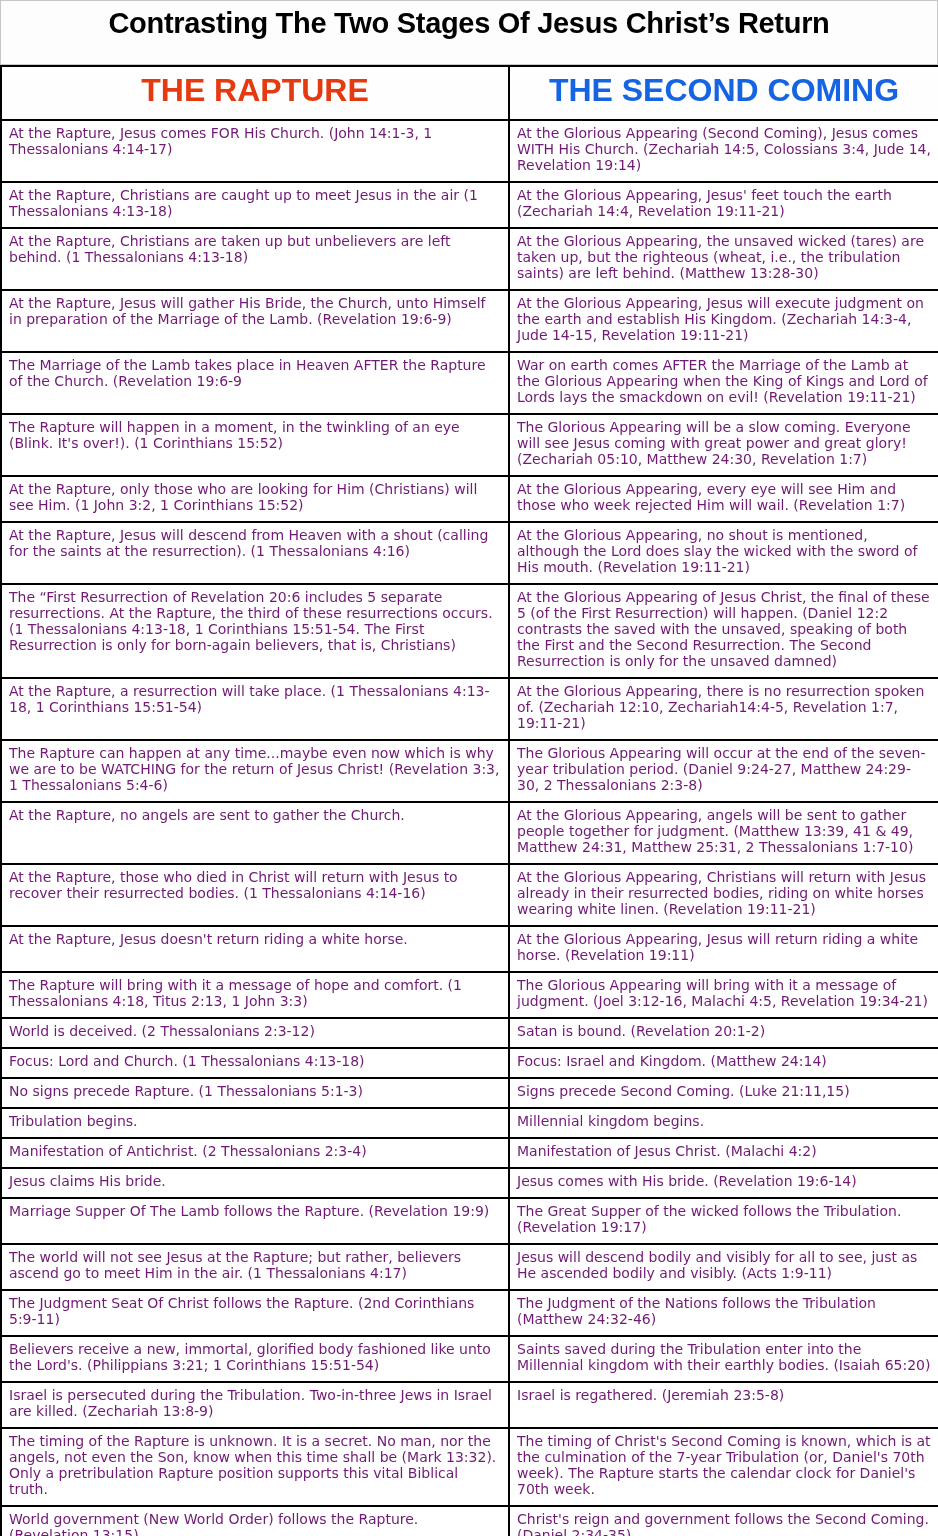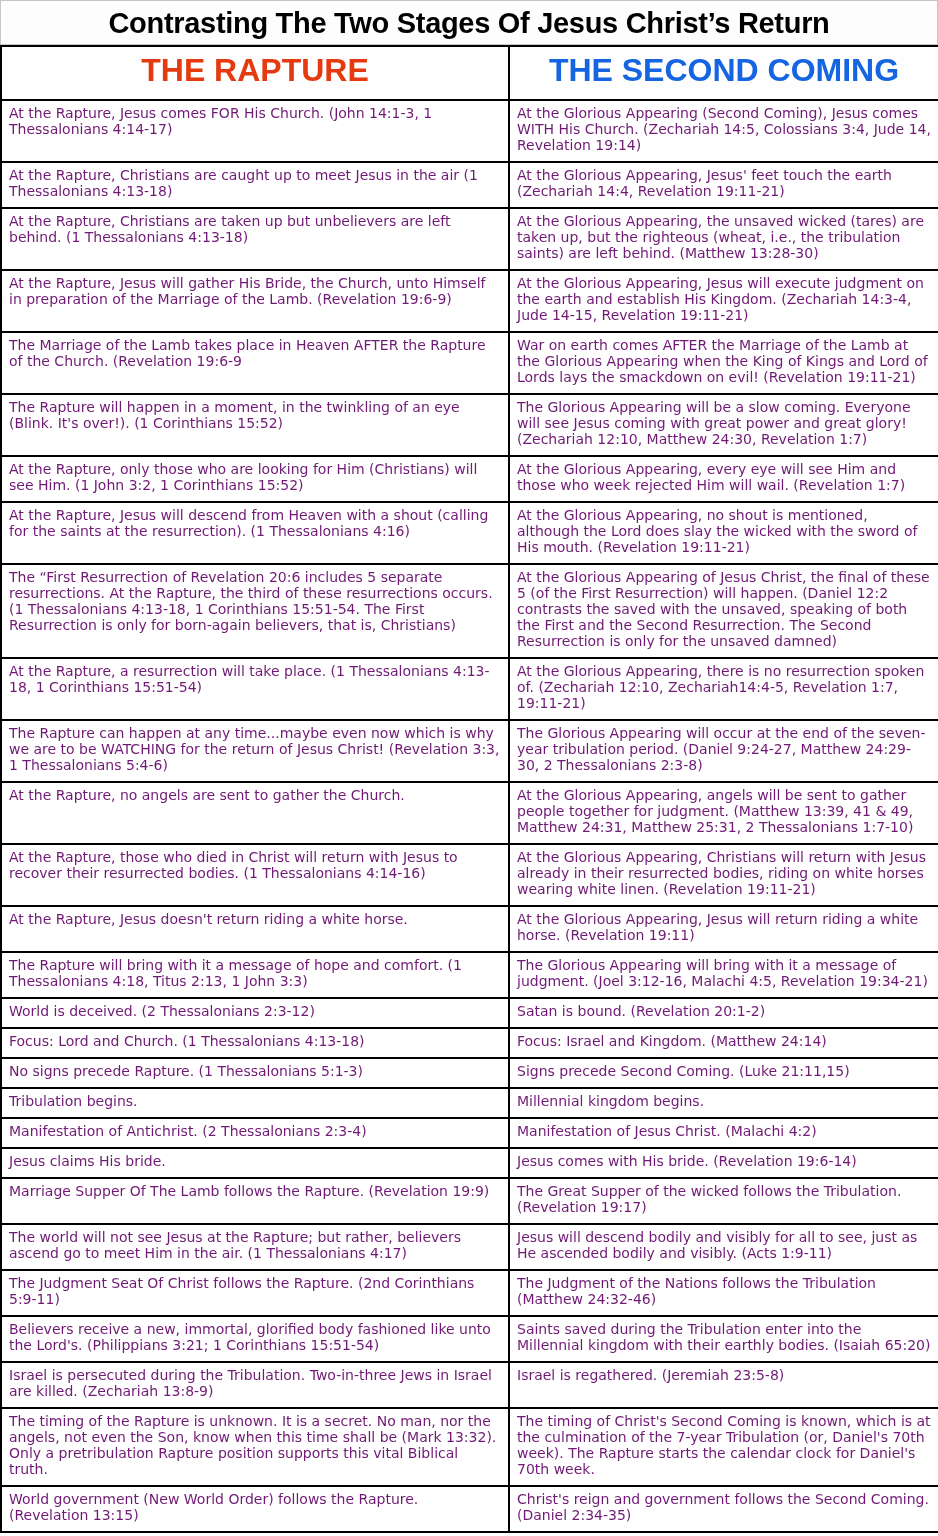--- a/index.html
+++ b/index.html
@@ -11,21 +11,21 @@
     width: 938px;
     margin: 0;
     background: #ffffff;
     font-family: "DejaVu Sans", sans-serif;
   }
   .title-bar {
     box-sizing: border-box;
     width: 938px;
     border: 1px solid #c6c6c6;
     text-align: center;
-    padding: 6px 0 4px 0;
+    padding: 6px 0 24px 0;
     font-family: "Liberation Sans", sans-serif;
     font-weight: 900;
     font-size: 29px;
     letter-spacing: -0.3px;
     color: #000000;
     background: #fdfdfd;
   }
   table.compare {
     width: 938px;
     border-collapse: collapse;
@@ -89,21 +89,21 @@
         <tr>
           <td><span>At the Rapture, Jesus will gather His Bride, the Church, unto Himself in preparation of the Marriage of the Lamb. (Revelation 19:6-9)</span></td>
           <td><span>At the Glorious Appearing, Jesus will execute judgment on the earth and establish His Kingdom. (Zechariah 14:3-4, Jude 14-15, Revelation 19:11-21)</span></td>
         </tr>
         <tr>
           <td><span>The Marriage of the Lamb takes place in Heaven AFTER the Rapture of the Church. (Revelation 19:6-9</span></td>
           <td><span>War on earth comes AFTER the Marriage of the Lamb at the Glorious Appearing when the King of Kings and Lord of Lords lays the smackdown on evil! (Revelation 19:11-21)</span></td>
         </tr>
         <tr>
           <td><span>The Rapture will happen in a moment, in the twinkling of an eye (Blink. It's over!). (1 Corinthians 15:52)</span></td>
-          <td><span>The Glorious Appearing will be a slow coming. Everyone will see Jesus coming with great power and great glory! (Zechariah 12:10, Matthew 24:30, Revelation 1:7)</span></td>
+          <td><span>The Glorious Appearing will be a slow coming. Everyone will see Jesus coming with great power and great glory! (Zechariah 05:10, Matthew 24:30, Revelation 1:7)</span></td>
         </tr>
         <tr>
           <td><span>At the Rapture, only those who are looking for Him (Christians) will see Him. (1 John 3:2, 1 Corinthians 15:52)</span></td>
           <td><span>At the Glorious Appearing, every eye will see Him and those who week rejected Him will wail. (Revelation 1:7)</span></td>
         </tr>
         <tr>
           <td><span>At the Rapture, Jesus will descend from Heaven with a shout (calling for the saints at the resurrection). (1 Thessalonians 4:16)</span></td>
           <td><span>At the Glorious Appearing, no shout is mentioned, although the Lord does slay the wicked with the sword of His mouth. (Revelation 19:11-21)</span></td>
         </tr>
         <tr>

